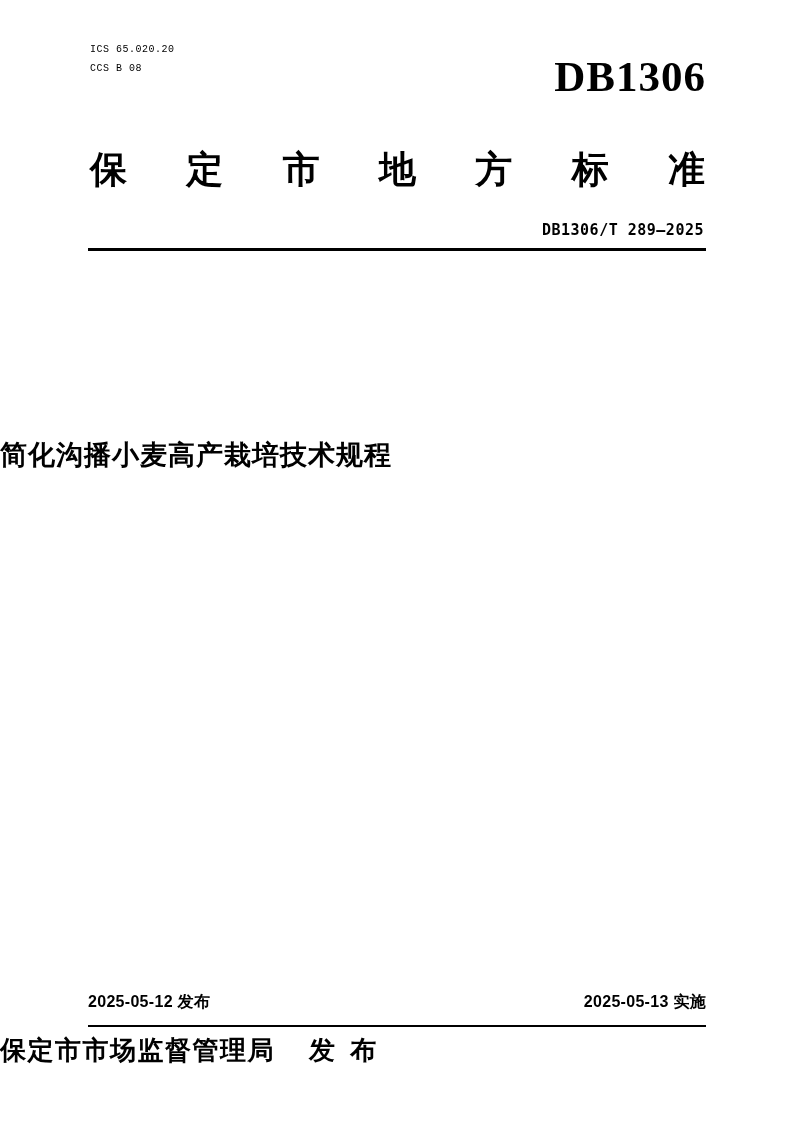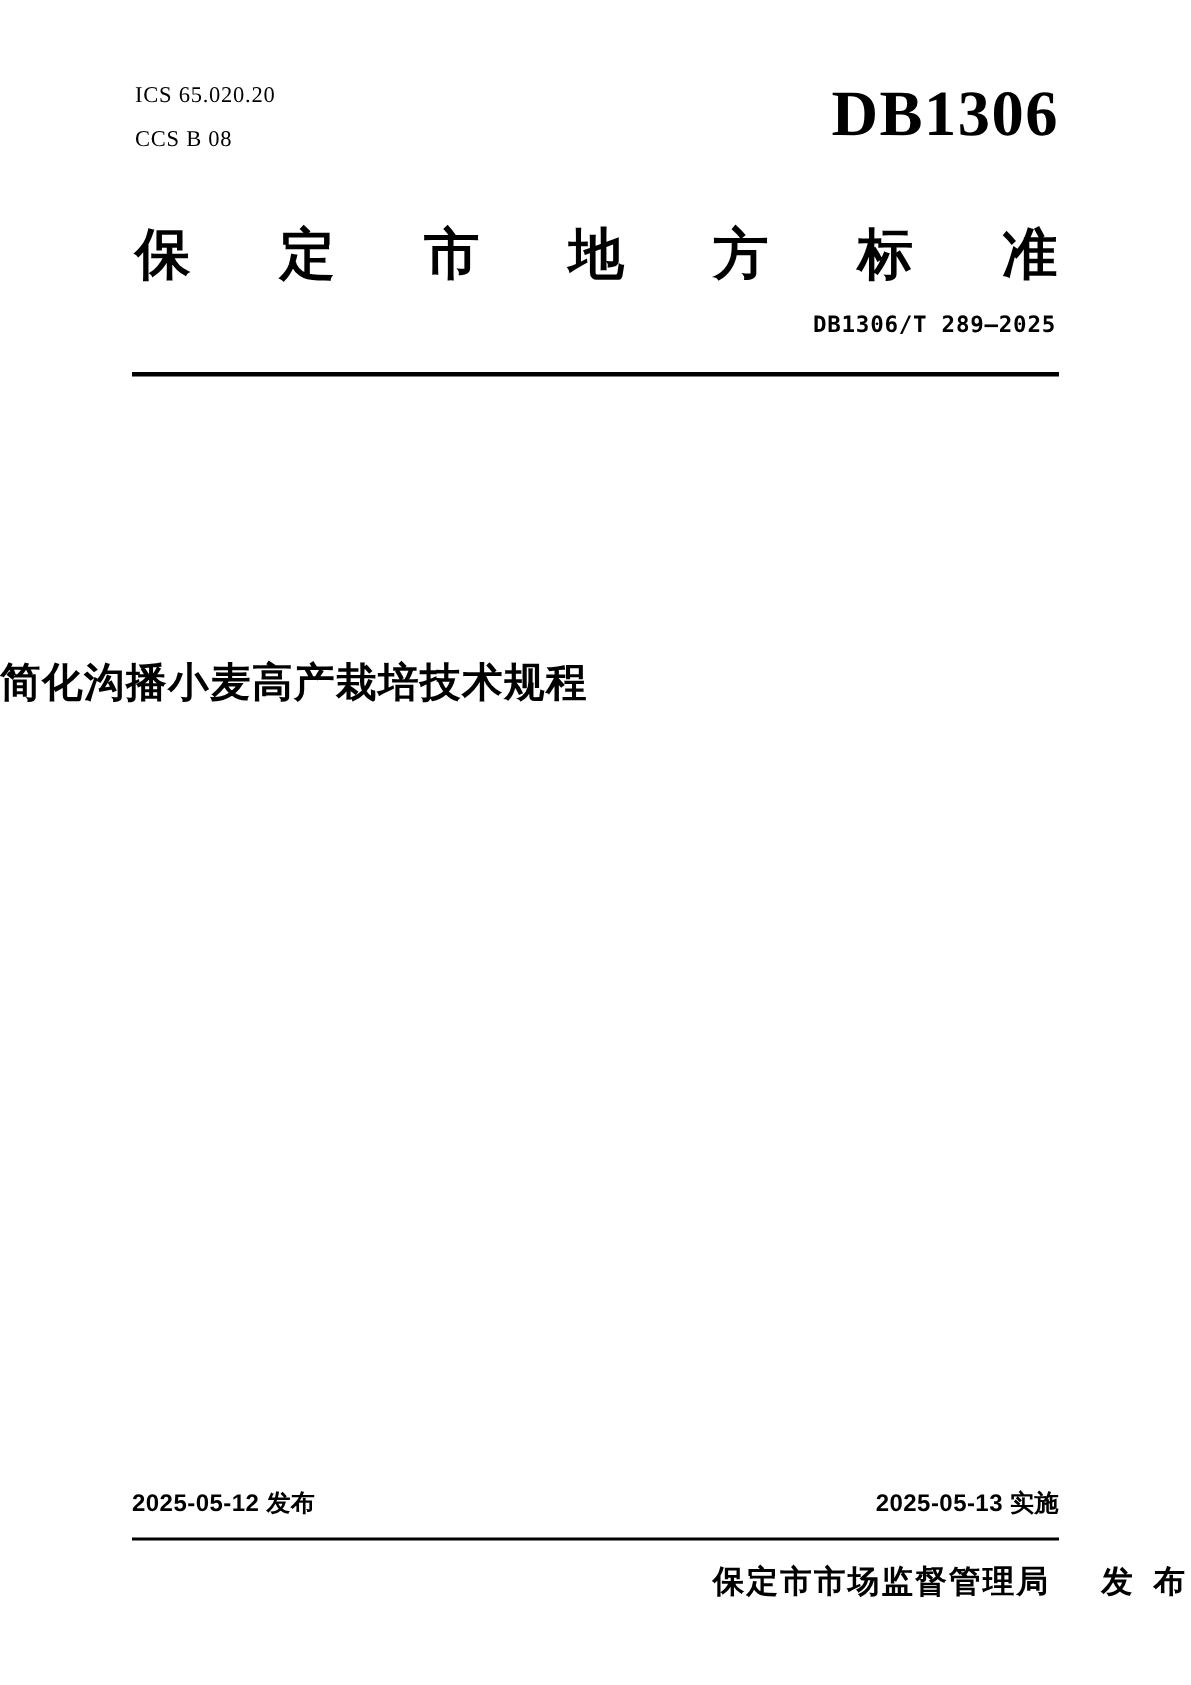--- a/index.html
+++ b/index.html
@@ -18,23 +18,23 @@
 
   .page {
     position: absolute;
     inset: 0;
   }
 
   
   .ics-block {
     position: absolute;
     left: 90px;
-    top: 50px;
-    font-family: Liberation Serif, serif;
-    font-size: 15px;
+    top: 40px;
+    font-family: Liberation Mono, monospace;
+    font-size: 10px;
     letter-spacing: 0.5px;
     line-height: 1.9;
   }
 
   .std-code {
     position: absolute;
     right: 88px;
     top: 55px;
     font-family: "Liberation Serif", serif;
     font-weight: bold;
@@ -54,21 +54,21 @@
     display: flex;
     justify-content: space-between;
   }
   .std-title span {
     display: inline-block;
   }
 
   .std-number {
     position: absolute;
     right: 90px;
-    top: 207px;
+    top: 221px;
     font-family: "DejaVu Sans Mono", monospace;
     font-weight: bold;
     font-size: 15px;
     letter-spacing: 0.5px;
   }
 
   .header-rule {
     position: absolute;
     left: 88px;
     right: 88px;
@@ -114,26 +114,25 @@
     bottom: 96px;
     height: 2px;
     background: #000;
   }
 
   .footer-issuer {
     position: absolute;
     left: 0;
     right: 0;
     bottom: 55px;
-    text-align: right;
+    text-align: left;
     font-family: "Liberation Sans", sans-serif;
     font-weight: bold;
-    font-size: 21px;
+    font-size: 26px;
     letter-spacing: 1.5px;
-    margin-left: 40px;
   }
   .footer-issuer .issue-word {
     margin-left: 34px;
     letter-spacing: 4px;
   }
 </style>
 </head>
 <body>
 
 <div class="page">

